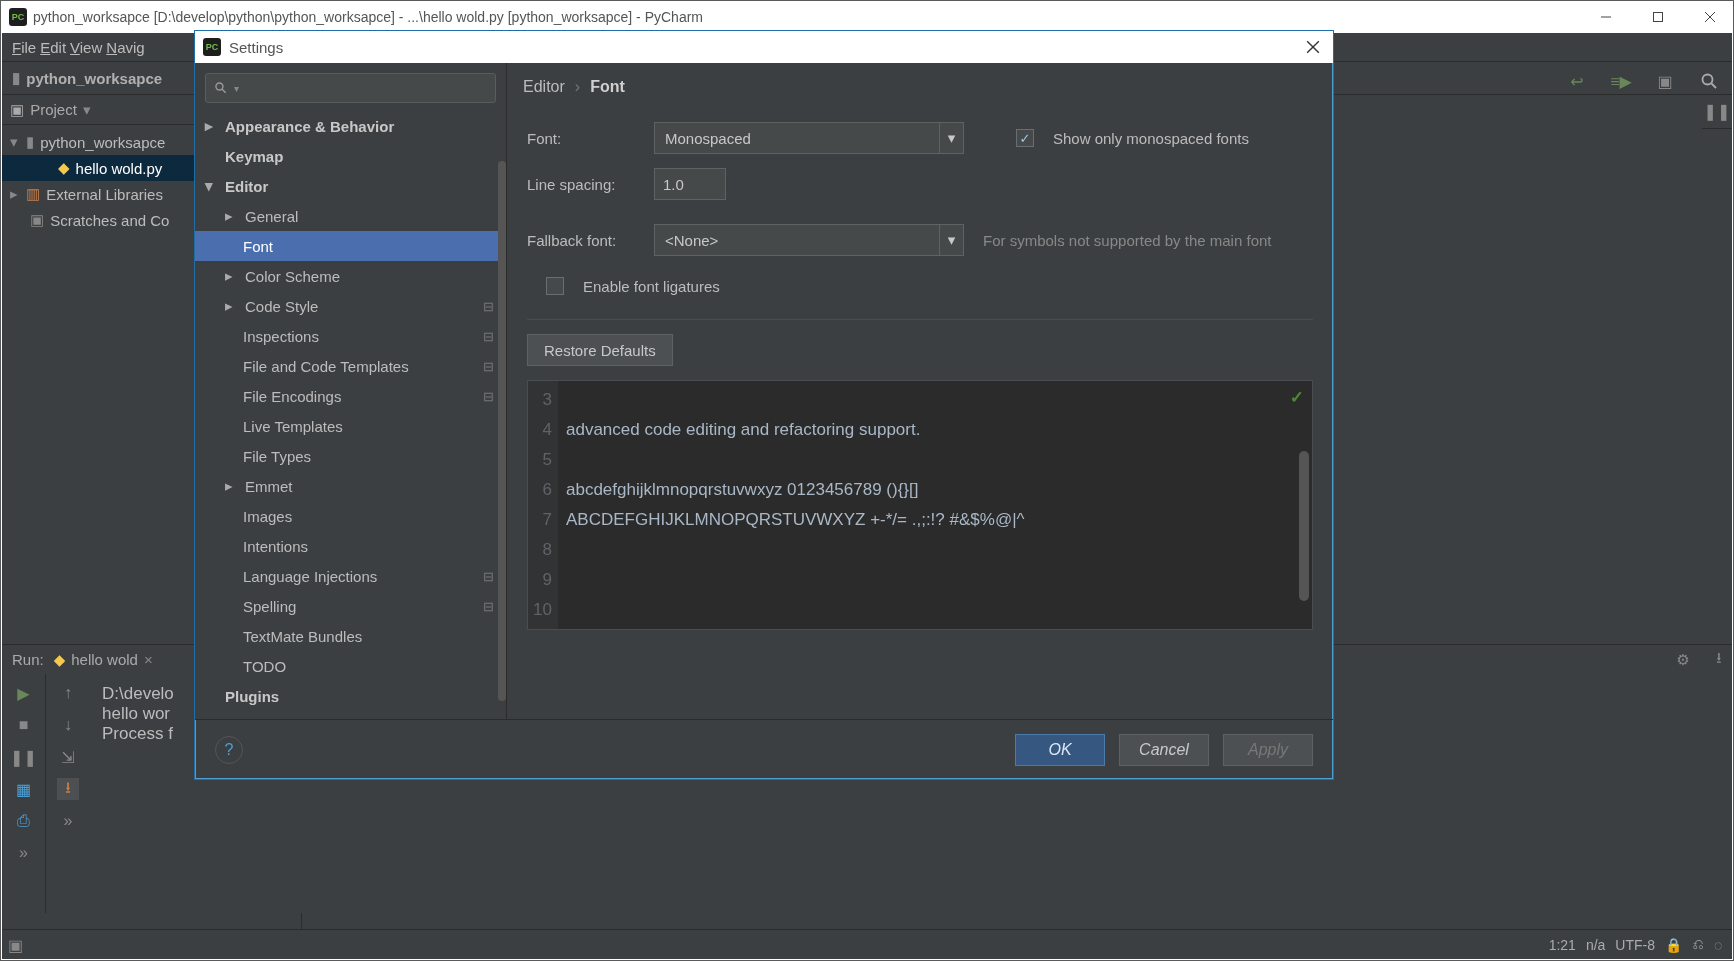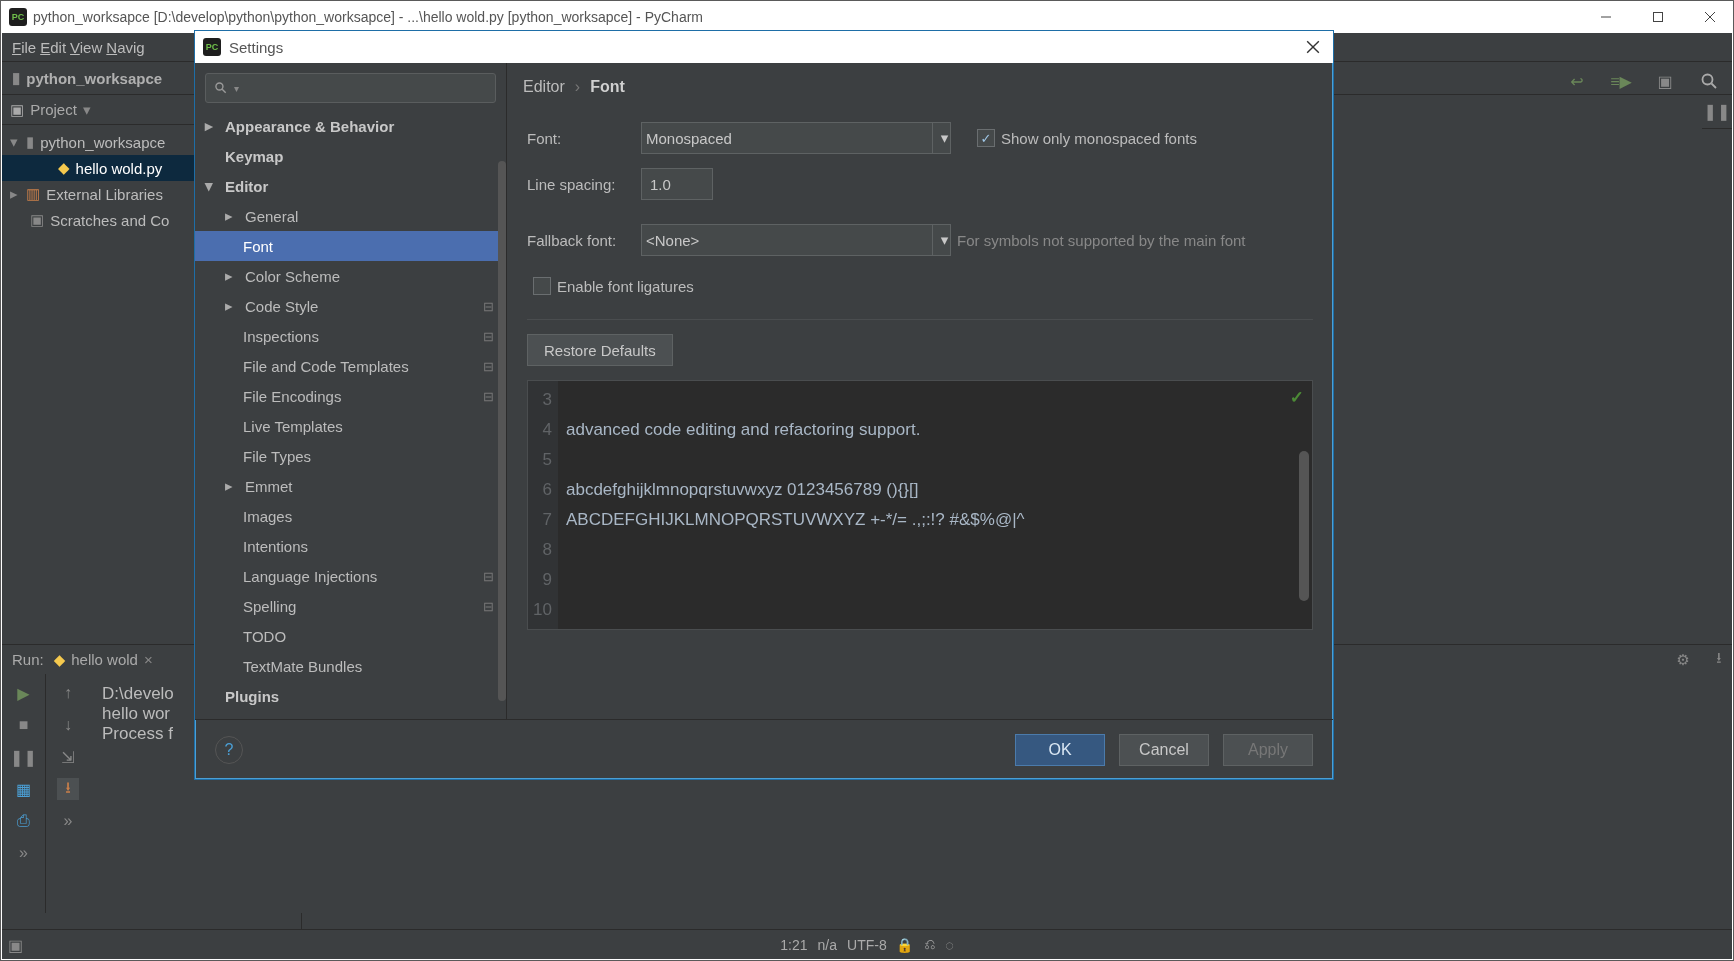--- a/index.html
+++ b/index.html
@@ -39,21 +39,21 @@
 .run-panel { position: absolute; left: 0; right: 0; bottom: 46px; height: 240px; border-top: 1px solid #84cc16; background: #3c3f41; display: flex; }
 .run-gutter { width: 44px; border-right: 1px solid #2b2b2b; display: flex; flex-direction: column; align-items: center; gap: 10px; padding-top: 8px; }
 .run-gutter2 { width: 44px; display: flex; flex-direction: column; align-items: center; gap: 10px; padding-top: 8px; }
 .run-gutter .gicon, .run-gutter2 .gicon { width: 22px; height: 22px; display: flex; align-items: center; justify-content: center; }
 .run-body { flex: 1; padding: 10px 12px; font-family: monospace; font-size: 17px; color: #bcbcbc; }
 .run-header { position: absolute; left: 0; right: 0; top: -30px; height: 30px; display: flex; align-items: center; padding-left: 10px; gap: 10px; color: #aaa; font-size: 15px; background: #3c3f41; border-top: 1px solid #2b2b2b; }
 .run-tab { display: flex; align-items: center; gap: 6px; }
 .run-close { color: #888; }
 
 
-.statusbar { position: absolute; left: 0; right: 0; bottom: 0; height: 30px; background: #3c3f41; border-top: 1px solid #2b2b2b; display: flex; align-items: center; justify-content: center; padding: 0 10px; gap: 10px; font-size: 14px; color: #aaa; }
+.statusbar { position: absolute; left: 0; right: 0; bottom: 0; height: 30px; background: #3c3f41; border-top: 1px solid #2b2b2b; display: flex; align-items: center; justify-content: flex-end; padding: 0 10px; gap: 10px; font-size: 14px; color: #aaa; }
 
 
 .editor-pause { position: absolute; right: 0; top: 62px; width: 30px; height: 34px; display: flex; align-items: center; justify-content: center; color: #888; border-bottom: 1px solid #2b2b2b; }
 
 
 .modal { position: absolute; left: 194px; top: 30px; width: 1140px; height: 750px; background: #3c3f41; border: 1px solid #1e6ea7; box-shadow: 0 0 0 1px #4b9fd5 inset; display: flex; flex-direction: column; }
 .modal-titlebar { height: 32px; background: #fff; color: #555; display: flex; align-items: center; padding-left: 8px; gap: 8px; font-size: 15px; }
 .modal-titlebar .app-icon { width: 18px; height: 18px; background: #1e1e1e; border-radius: 3px; display: flex; align-items: center; justify-content: center; color: #6fbe4a; font-size: 9px; font-weight: bold; }
 .modal-titlebar .spacer { flex: 1; }
 .modal-titlebar .close { width: 40px; height: 32px; display: flex; align-items: center; justify-content: center; }
@@ -69,42 +69,42 @@
 .tree .tind1 { padding-left: 30px !important; align-items: center; }
 .tree .tind2 { padding-left: 48px !important; }
 .tree .badge { margin-left: auto; margin-right: 12px; color: #777; font-size: 13px; }
 .sb-scroll { position: absolute; right: 0; top: 50px; width: 8px; height: 540px; background: #555; border-radius: 4px; }
 
 
 .pane { flex: 1; display: flex; flex-direction: column; padding: 0; }
 .breadcrumb { height: 48px; display: flex; align-items: center; padding-left: 16px; gap: 10px; color: #bcbcbc; font-size: 16px; border-bottom: 0; }
 .breadcrumb .bc-font { font-weight: bold; color: #d0d0d0; }
 .form { padding: 4px 20px 0 20px; color: #bcbcbc; font-size: 15px; }
-.frow { display: flex; align-items: center; gap: 6px; height: 46px; }
+.frow { display: flex; align-items: center; gap: 19px; height: 46px; }
 .flabel { width: 108px; color: #bcbcbc; }
-.dropdown { width: 310px; height: 32px; background: #45494a; border: 1px solid #5e6263; display: flex; align-items: center; padding: 0 4px; justify-content: space-between; color: #c8c8c8; }
+.dropdown { width: 310px; height: 32px; background: #45494a; border: 1px solid #5e6263; display: flex; align-items: center; padding: 0 10px; justify-content: space-between; color: #c8c8c8; }
 .dropdown .dd-arrow { width: 24px; height: 100%; border-left: 1px solid #5e6263; display: flex; align-items: center; justify-content: center; margin-right: -10px; }
 .numbox { width: 72px; height: 32px; background: #45494a; border: 1px solid #5e6263; color: #c8c8c8; padding: 0 8px; display: flex; align-items: center; }
 .checkbox { width: 18px; height: 18px; border: 1px solid #6a6e70; background: #45494a; display: flex; align-items: center; justify-content: center; color: #a0c8e8; font-size: 13px; }
 .hint { color: #888; font-size: 15px; }
 .divider { height: 1px; background: #4a4d4f; margin: 10px 0 14px 0; }
 .btn-gray { height: 32px; padding: 0 16px; background: #4c5052; border: 1px solid #5e6263; color: #c8c8c8; display: inline-flex; align-items: center; }
 
 
 .preview { margin-top: 14px; height: 250px; background: #2b2b2b; border: 1px solid #4a4d4f; position: relative; display: flex; font-family: monospace; font-size: 17px; color: #a9b7c6; overflow: hidden; }
 .preview .pgutter { width: 30px; background: #313335; color: #606366; text-align: right; padding: 4px 6px 0 0; line-height: 30px; }
 .preview .ptext { flex: 1; padding: 4px 8px 0 8px; line-height: 30px; white-space: pre; }
 .preview .pscroll { position: absolute; right: 3px; top: 70px; width: 10px; height: 150px; background: #555; border-radius: 5px; }
 .preview .pcheck { position: absolute; right: 8px; top: 6px; color: #4c8a36; font-weight: bold; }
 
 
 .modal-footer { height: 60px; border-top: 1px solid #2b2b2b; display: flex; align-items: center; padding: 0 20px; gap: 14px; }
 .modal-footer .spacer { flex: 1; }
 .help-circle { width: 28px; height: 28px; border: 1px solid #555; border-radius: 50%; display: flex; align-items: center; justify-content: center; color: #4b9fd5; background: #3c3f41; }
-.fbtn { height: 32px; width: 90px; display: flex; align-items: center; justify-content: center; border: 1px solid #5e6263; color: #c8c8c8; background: #4c5052; }
+.fbtn { height: 32px; width: 90px; display: flex; align-items: center; justify-content: center; border: 1px solid #5e6263; color: #c8c8c8; background: #4c5052; font-style: italic; }
 .fbtn.primary { background: #365880; border-color: #4b7bab; color: #dbe8f4; }
 .fbtn.disabled { color: #777; }
 
 
 .top-tools { position: absolute; right: 10px; top: 34px; height: 28px; display: flex; align-items: center; gap: 18px; }
 </style>
 </head>
 <body>
 
 <div class="os-window">
@@ -318,24 +318,24 @@
           </div>
         <div class="trow tind2">
             <span>Language Injections</span>
             <span class="badge">⊟</span>
           </div>
         <div class="trow tind2">
             <span>Spelling</span>
             <span class="badge">⊟</span>
           </div>
         <div class="trow tind2">
+            <span>TextMate Bundles</span>
+          </div>
+        <div class="trow tind2">
             <span>TODO</span>
-          </div>
-        <div class="trow tind2">
-            <span>TextMate Bundles</span>
           </div>
         <div class="trow bold tind1" style="padding-left:30px">
             <span>Plugins</span>
           </div>
         <div class="sb-scroll"></div>
       </div>
     </div>
 
     <div class="pane">
       <div class="breadcrumb">

